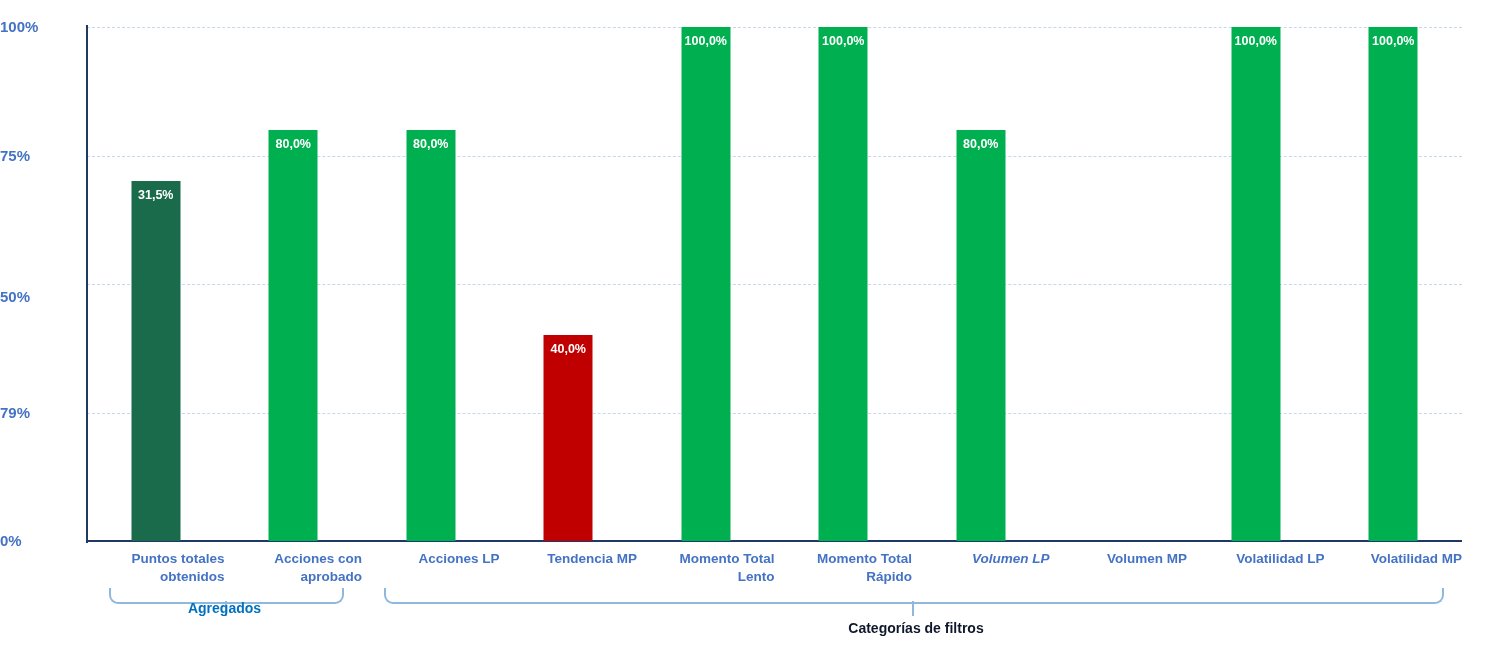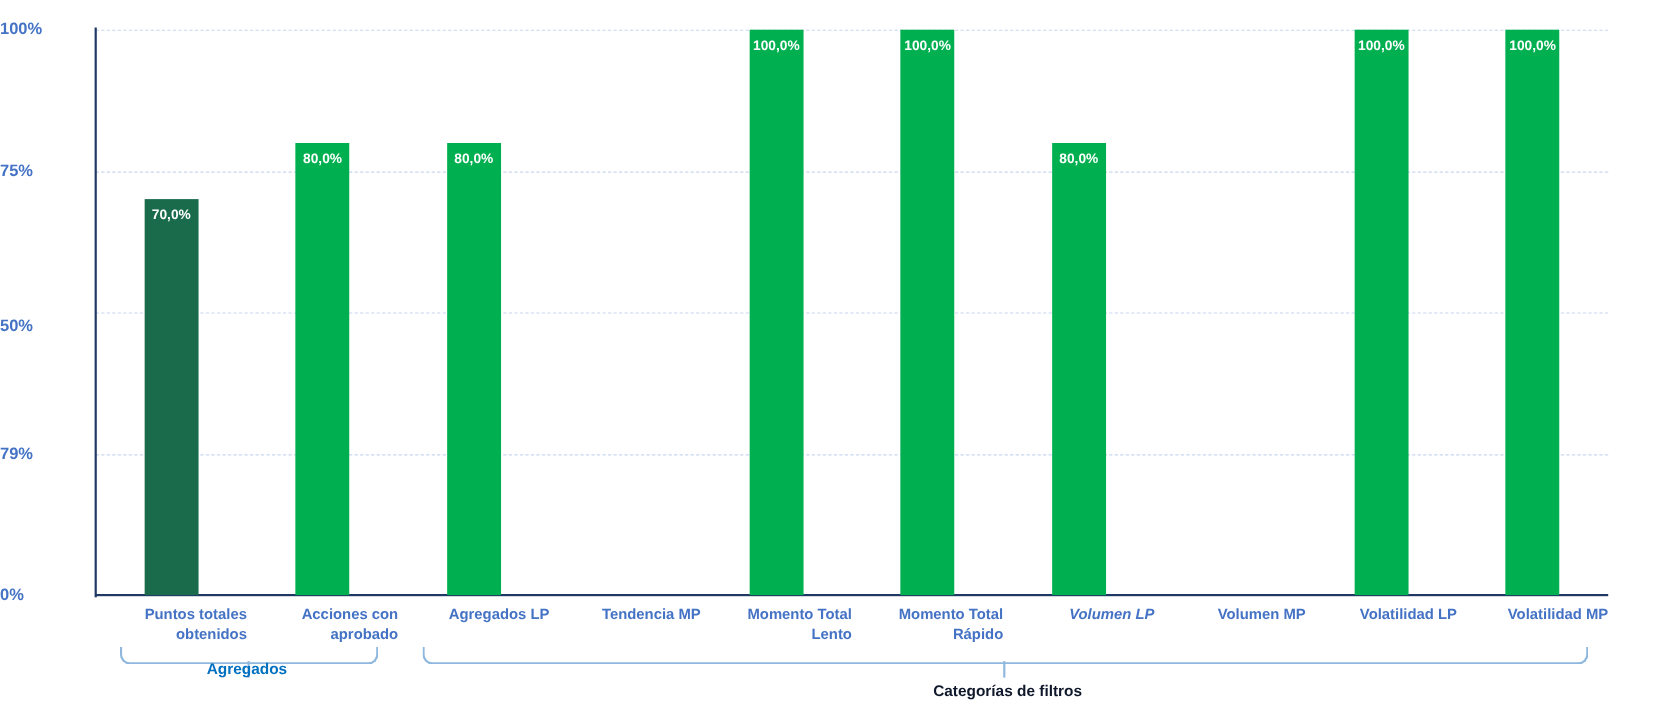--- a/index.html
+++ b/index.html
@@ -140,31 +140,36 @@
       <div class="gridline" style="position: absolute; left: 87px; width: 1375px; top: 155.5px;"></div>
       <div class="gridline" style="position: absolute; left: 87px; width: 1375px; top: 27px;"></div>
     </div>
 
   <div id="y-axis-line"></div>
   <div id="x-axis-line"></div>
 
   <div id="plot-area">
       <div class="bar-slot" style="left: 0px; width: 137.5px;">
         <div class="bar" style="height: 359.8px; background: rgb(26, 107, 76);">
-          <div class="bar-label">70,0%</div>
+          <div class="bar-label">31,5%</div>
         </div>
       </div>
       <div class="bar-slot" style="left: 137.5px; width: 137.5px;">
         <div class="bar" style="height: 411.2px; background: rgb(0, 176, 80);">
           <div class="bar-label">80,0%</div>
         </div>
       </div>
       <div class="bar-slot" style="left: 275px; width: 137.5px;">
         <div class="bar" style="height: 411.2px; background: rgb(0, 176, 80);">
           <div class="bar-label">80,0%</div>
+        </div>
+      </div>
+      <div class="bar-slot" style="left: 412.5px; width: 137.5px;">
+        <div class="bar" style="height: 205.6px; background: rgb(192, 0, 0);">
+          <div class="bar-label">40,0%</div>
         </div>
       </div>
       <div class="bar-slot" style="left: 550px; width: 137.5px;">
         <div class="bar" style="height: 514px; background: rgb(0, 176, 80);">
           <div class="bar-label">100,0%</div>
         </div>
       </div>
       <div class="bar-slot" style="left: 687.5px; width: 137.5px;">
         <div class="bar" style="height: 514px; background: rgb(0, 176, 80);">
           <div class="bar-label">100,0%</div>
@@ -186,21 +191,21 @@
           <div class="bar-label">100,0%</div>
         </div>
       </div>
     </div>
 
   <div id="cat-labels">
       <div class="cat-label" style="left: 87px; width: 137.5px;">Puntos totales
 obtenidos</div>
       <div class="cat-label" style="left: 224.5px; width: 137.5px;">Acciones con
 aprobado</div>
-      <div class="cat-label" style="left: 362px; width: 137.5px;">Agregados LP</div>
+      <div class="cat-label" style="left: 362px; width: 137.5px;">Acciones LP</div>
       <div class="cat-label" style="left: 499.5px; width: 137.5px;">Tendencia MP</div>
       <div class="cat-label" style="left: 637px; width: 137.5px;">Momento Total
 Lento</div>
       <div class="cat-label" style="left: 774.5px; width: 137.5px;">Momento Total
 Rápido</div>
       <div class="cat-label" style="left: 912px; width: 137.5px; font-style: italic;">Volumen LP</div>
       <div class="cat-label" style="left: 1049.5px; width: 137.5px;">Volumen MP</div>
       <div class="cat-label" style="left: 1187px; width: 137.5px;">Volatilidad LP</div>
       <div class="cat-label" style="left: 1324.5px; width: 137.5px;">Volatilidad MP</div>
     </div>

